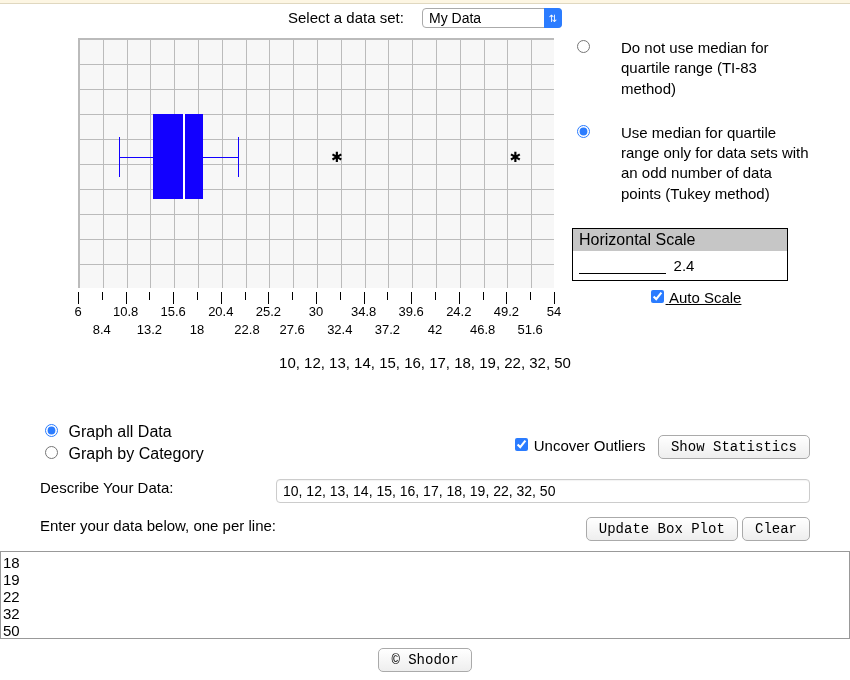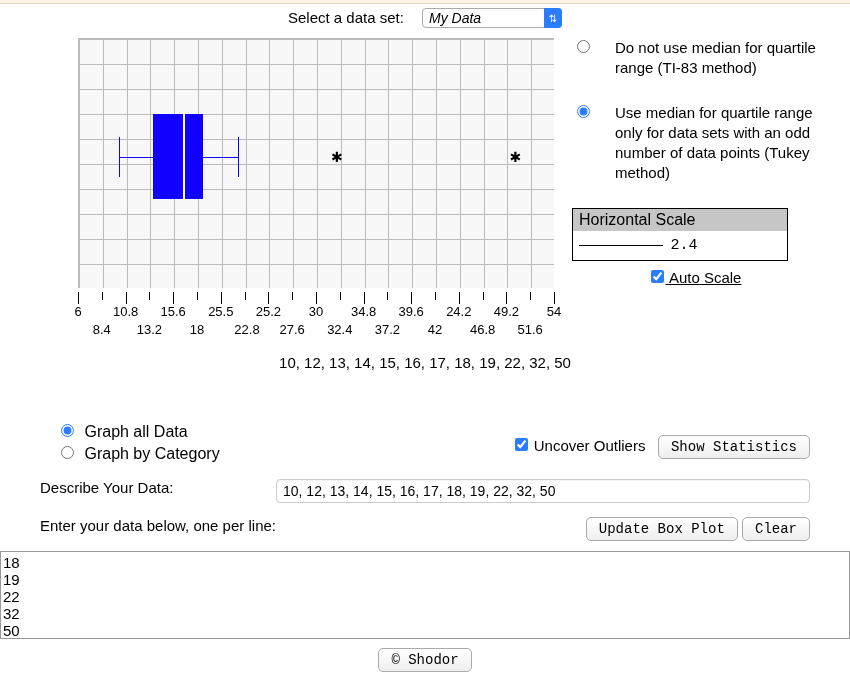--- a/index.html
+++ b/index.html
@@ -24,21 +24,20 @@
   select.mac {
     -webkit-appearance: none;
     appearance: none;
     border: 1px solid #aaa;
     border-radius: 4px;
     padding: 1px 22px 1px 6px;
     font-size: 14px;
     background: #fff;
     min-width: 140px;
     position: relative;
-    font-style: italic;
   }
   .sel-wrap { position: relative; display: inline-block; }
   .sel-arrow {
     position: absolute; right: 0; top: 0; bottom: 0; width: 18px;
     background:#2b7cff; border-radius: 0 4px 4px 0;
     display:flex; align-items:center; justify-content:center;
     color:#fff; font-size:10px; pointer-events:none;
   }
   .flex { display: flex; padding: 0 34px; }
   .plot-col { flex: 1 1 auto; }
@@ -64,51 +63,51 @@
   .xaxis {
     position: relative; width:476px; height: 48px; margin-top:4px;
     font-size:13px;
   }
   .tick { position:absolute; top:0; width:0; border-left:1px solid #000; height:8px; }
   .tick.long { height:12px; }
   .tlabel { position:absolute; transform:translateX(-50%); }
   .tlabel.row1 { top:12px; }
   .tlabel.row2 { top:30px; }
 
-  .radio-item { display:flex; align-items:flex-start; gap:22px; margin-bottom:24px; }
+  .radio-item { display:flex; align-items:flex-start; gap:28px; margin-bottom:24px; }
   .radio-item input { margin-top:2px; accent-color:#2b7cff; }
   .radio-item .txt { font-size:15px; line-height:1.35; }
 
   .hscale-box {
     border:1px solid #000; width:216px;
   }
   .hscale-box .hdr {
     background:#c6c6c6; padding:2px 6px; font-size:16px;
   }
   .hscale-box .body {
-    display:flex; align-items:center; padding:6px;font-family:Liberation Mono, monospace;
+    display:flex; align-items:flex-end; padding:6px;
   }
   .hscale-axis {
     flex:1; height:1px; background:#000; margin-right:8px;
   }
 
   button.mac {
     font-family: "Courier New", monospace;
     font-size: 14px;
     padding: 3px 12px;
     border: 1px solid #aaa;
     border-radius: 5px;
     background: linear-gradient(#fff,#eee);
     cursor: pointer;
   }
 
   .datalist { text-align:center; margin: 14px 0 48px 0; font-size:15px; }
 
   .controls { padding: 0 40px; }
-  .radio2 label { display:block; margin:2px 16px; font-size:16px; }
+  .radio2 label { display:block; margin:2px 0; font-size:16px; }
   .radio2 input { accent-color:#2b7cff; margin-right:6px; }
 
   .right-inline { float:right; }
   .check { accent-color:#2b7cff; margin-right:2px; }
   .field-row { display:flex; align-items:flex-start; gap:6px; margin:14px 0; }
   .field-row label { flex:0 0 230px; }
   .describe-input {
     flex:1; border:1px solid #ccc; border-radius:4px;
     padding:3px 6px; font-size:14px; box-shadow: inset 0 1px 1px rgba(0,0,0,.05);
   }
@@ -151,21 +150,21 @@
           <div class="outlier" style="left: 436.333px; top: 118px;">✱</div>
         </div>
       <div class="xaxis" id="xaxis">
           <div class="tick long" style="left: 0px;"></div>
           <div class="tlabel row1" style="left: 0px;">6</div>
           <div class="tick long" style="left: 47.6px;"></div>
           <div class="tlabel row1" style="left: 47.6px;">10.8</div>
           <div class="tick long" style="left: 95.2px;"></div>
           <div class="tlabel row1" style="left: 95.2px;">15.6</div>
           <div class="tick long" style="left: 142.8px;"></div>
-          <div class="tlabel row1" style="left: 142.8px;">25.5</div>
+          <div class="tlabel row1" style="left: 142.8px;">20.4</div>
           <div class="tick long" style="left: 190.4px;"></div>
           <div class="tlabel row1" style="left: 190.4px;">25.2</div>
           <div class="tick long" style="left: 238px;"></div>
           <div class="tlabel row1" style="left: 238px;">30</div>
           <div class="tick long" style="left: 285.6px;"></div>
           <div class="tlabel row1" style="left: 285.6px;">34.8</div>
           <div class="tick long" style="left: 333.2px;"></div>
           <div class="tlabel row1" style="left: 333.2px;">39.6</div>
           <div class="tick long" style="left: 380.8px;"></div>
           <div class="tlabel row1" style="left: 380.8px;">24.2</div>

